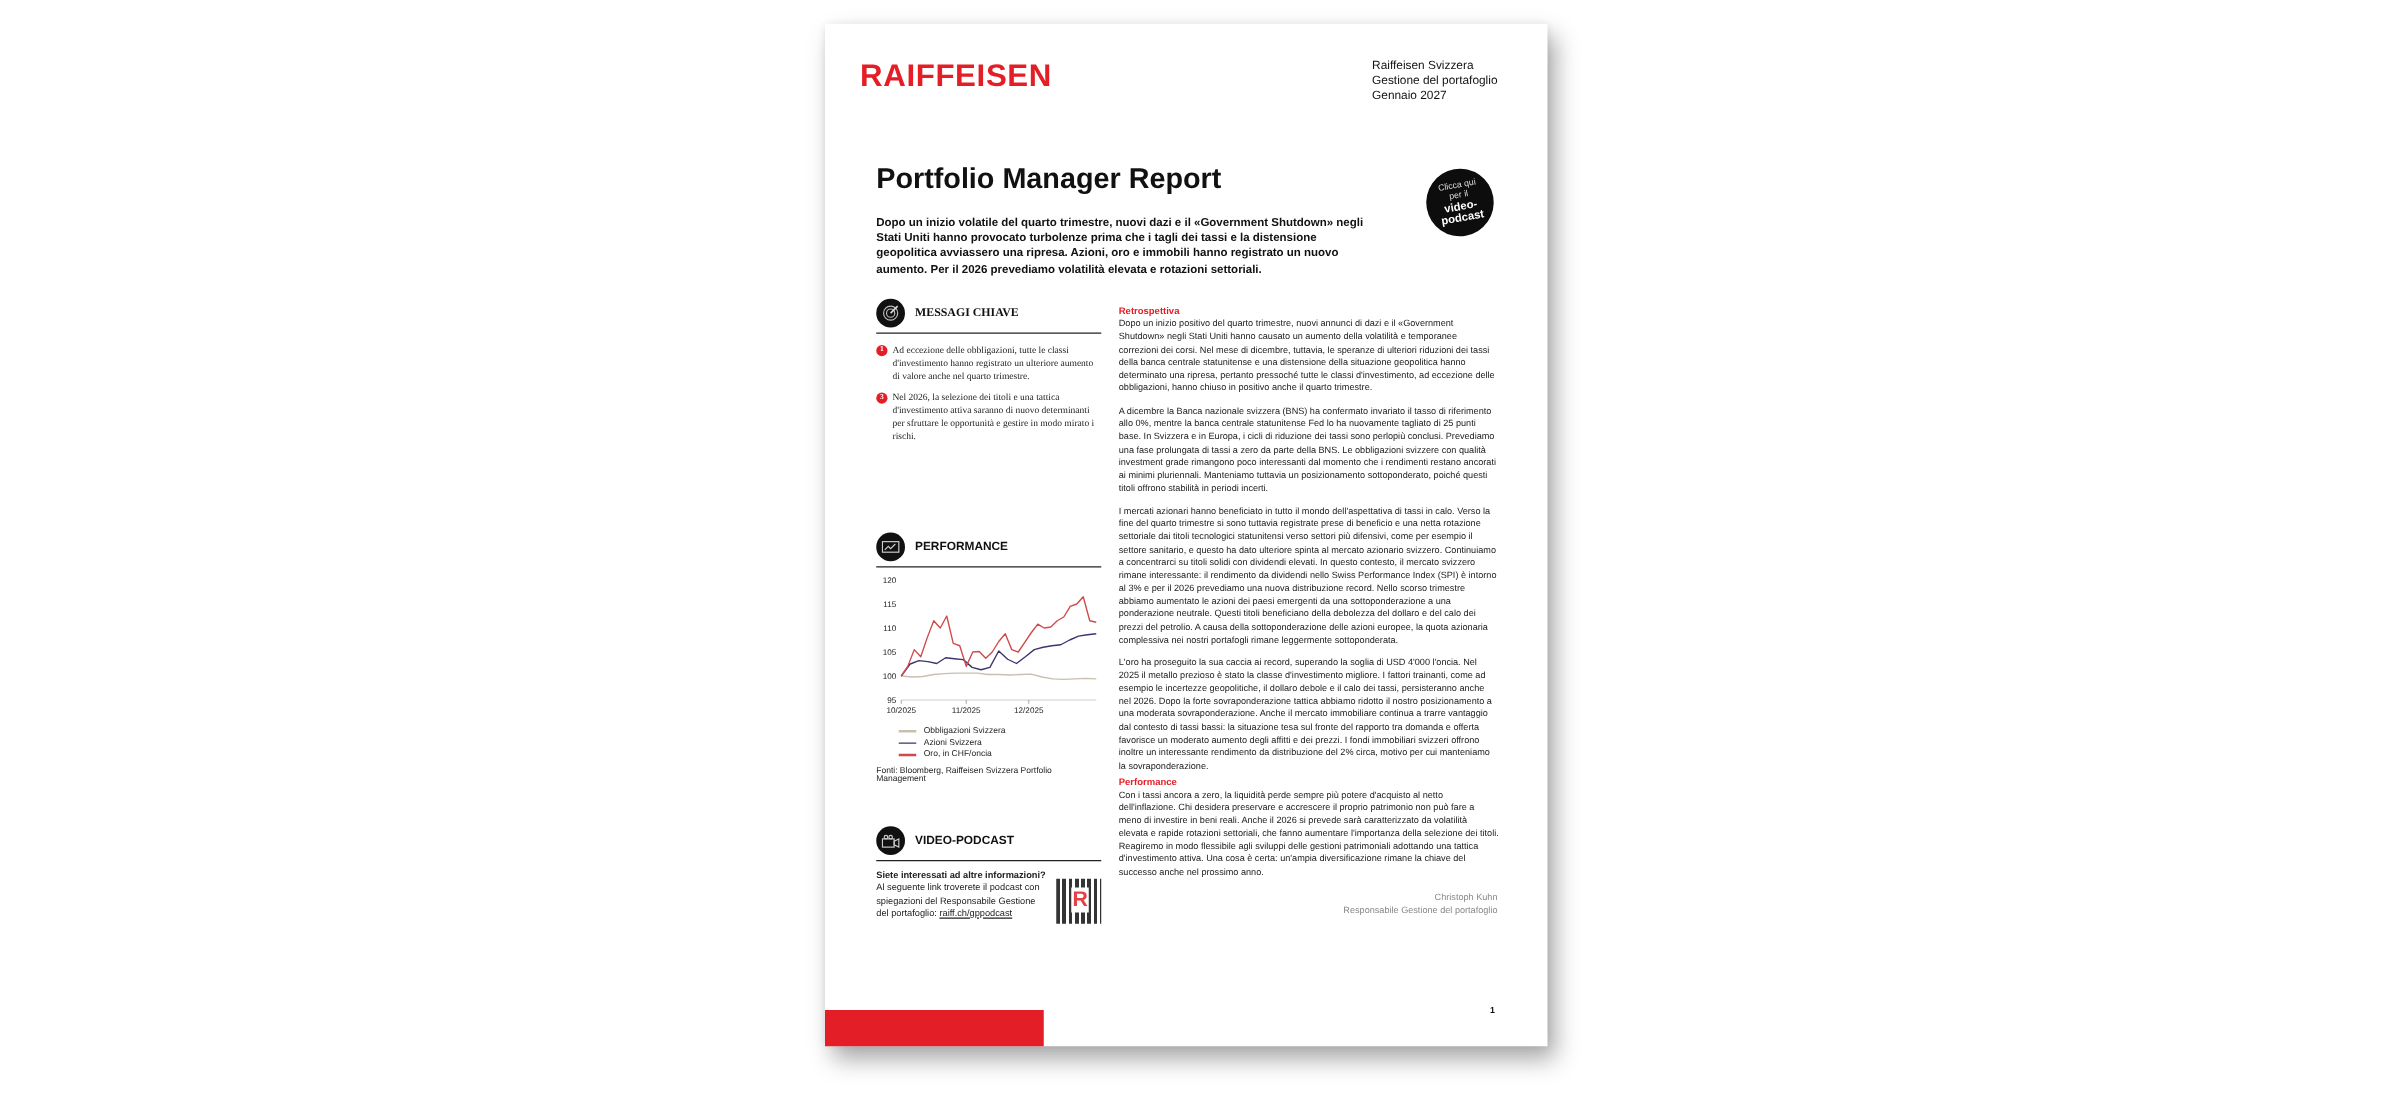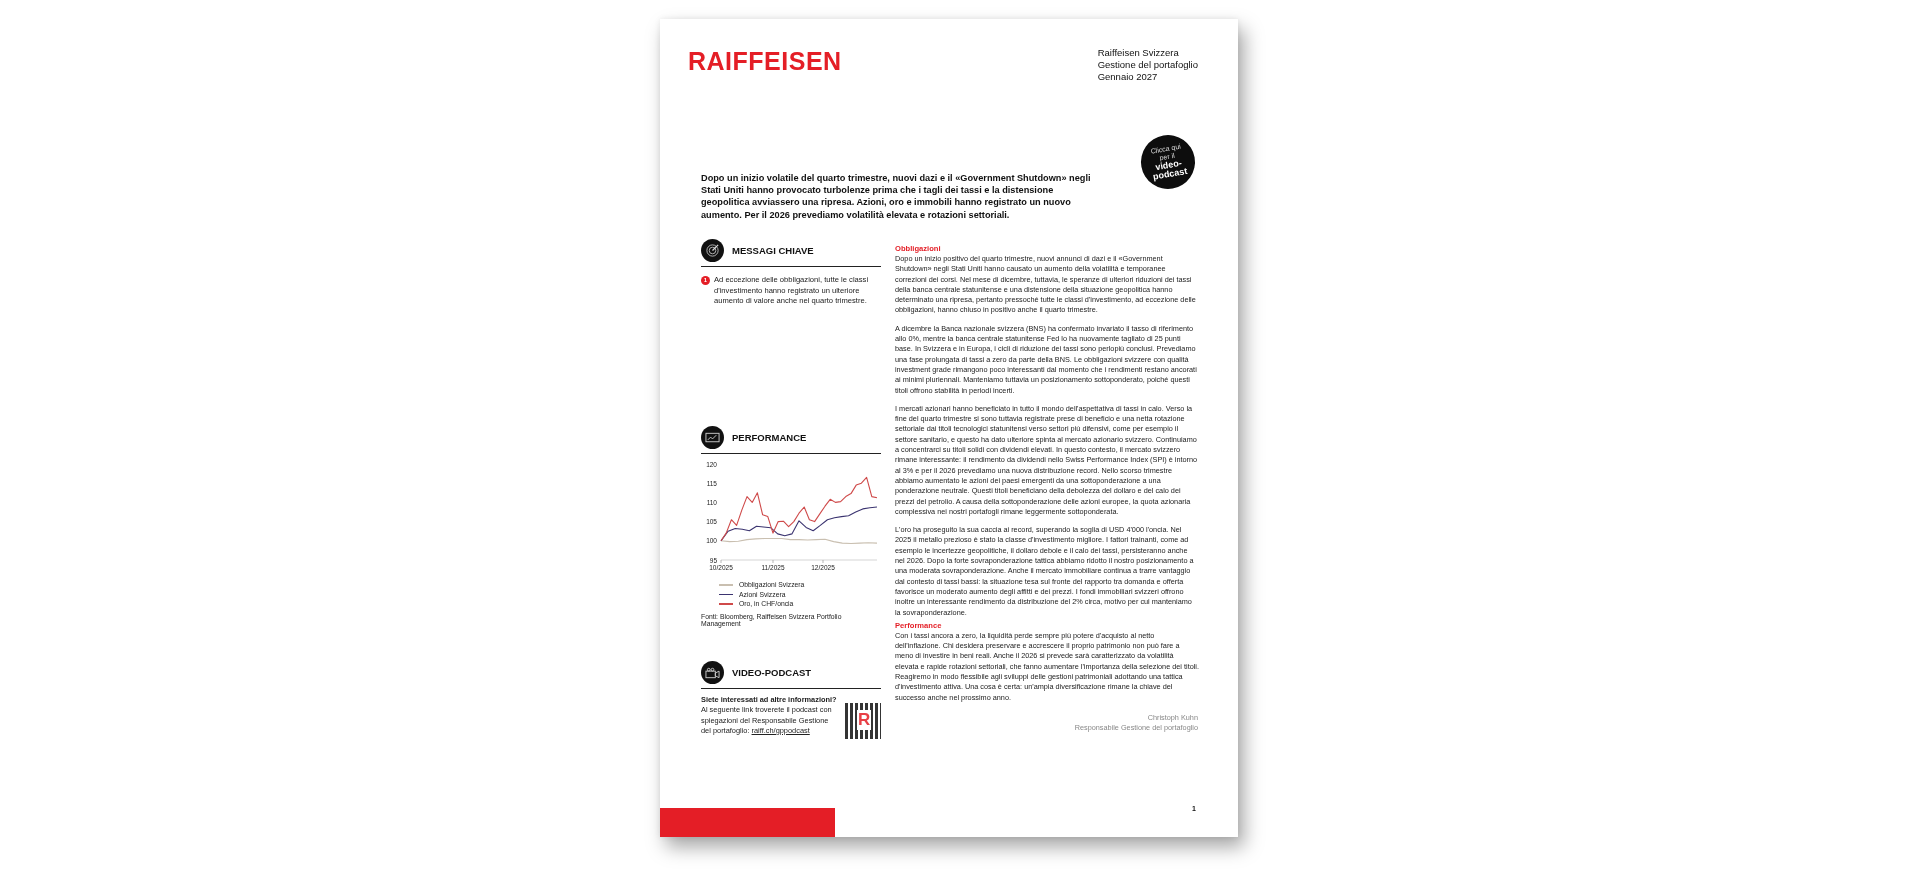--- a/index.html
+++ b/index.html
@@ -7,21 +7,21 @@
   .page { position:absolute; left:660px; top:19px; width:578px; height:818px; background:#fff;
           box-shadow: 6px 10px 18px rgba(0,0,0,0.35), 0 0 6px rgba(0,0,0,0.08); }
   .logo { position:absolute; left:28px; top:28px; font-family:"Liberation Sans", sans-serif; font-weight:bold; font-size:25px; letter-spacing:0.5px; color:#e41e26; }
   .meta { position:absolute; right:40px; top:28px; font-size:9.5px; line-height:12px; color:#111; }
   .title { position:absolute; left:41px; top:110px; font-size:23px; font-weight:bold; color:#111; }
   .lead { position:absolute; left:41px; top:153px; width:390px; font-size:9.2px; line-height:12.2px; font-weight:bold; color:#111; }
   .badge { position:absolute; left:481px; top:116px; width:54px; height:54px; border-radius:50%; background:#0d0d0d; color:#fff;
            display:flex; flex-direction:column; align-items:center; justify-content:center; transform:rotate(-10deg); text-align:center; }
   .badge .small { font-size:7px; line-height:8px; color:#ddd; }
   .badge .big { font-size:9px; line-height:9.5px; font-weight:bold; }
-  .left { position:absolute; left:41px; top:220px; width:180px; }
+  .left { position:absolute; left:41px; top:220px; width:180px;font-family:Liberation Serif, serif; }
   .sec-head { display:flex; align-items:center; gap:8px; padding-bottom:4px; border-bottom:1.5px solid #222; }
   .sec-icon { width:23px; height:23px; border-radius:50%; background:#111; display:flex; align-items:center; justify-content:center; }
   .sec-title { font-size:9.5px; font-weight:bold; color:#111; }
   .key-list { margin:8px 0 0 0; padding:0; list-style:none; }
   .key-list li { display:flex; gap:4px; font-size:7.6px; line-height:10.5px; margin-bottom:6px; color:#222; }
   .num { flex:0 0 9px; width:9px; height:9px; border-radius:50%; background:#e41e26; color:#fff; font-size:6px; font-weight:bold; display:flex; align-items:center; justify-content:center; margin-top:1px; }
   .perf { position:absolute; left:41px; top:407px; width:180px; }
   .chart { position:relative; width:180px; height:122px; margin-top:4px; }
   .legend { font-size:6.8px; line-height:9.5px; color:#222; margin-left:18px; }
   .legend div { display:flex; align-items:center; gap:6px; }
@@ -46,20 +46,21 @@
 <body>
 
 <div class="page">
   <div class="logo">RAIFFEISEN</div>
   <div class="meta">
     <div>Raiffeisen Svizzera</div>
     <div>Gestione del portafoglio</div>
     <div>Gennaio 2027</div>
   </div>
 
+  <div class="title">Portfolio Manager Report</div>
   <div class="lead">Dopo un inizio volatile del quarto trimestre, nuovi dazi e il «Government Shutdown» negli Stati Uniti hanno provocato turbolenze prima che i tagli dei tassi e la distensione geopolitica avviassero una ripresa. Azioni, oro e immobili hanno registrato un nuovo aumento. Per il 2026 prevediamo volatilità elevata e rotazioni settoriali.</div>
 
   <div class="badge">
     <div class="small">Clicca qui</div>
     <div class="small">per il</div>
     <div class="big">video-</div>
     <div class="big">podcast</div>
   </div>
 
   <div class="left">
@@ -70,20 +71,24 @@
             <circle cx="8" cy="8" r="3.5" fill="none" stroke="#bbb" stroke-width="1"></circle>
             <line x1="8" y1="8" x2="14" y2="2" stroke="#ddd" stroke-width="1.3"></line>
           </svg>
       </span>
       <span class="sec-title">MESSAGI CHIAVE</span>
     </div>
     <ul class="key-list">
       <li>
           <span class="num">1</span>
           <span>Ad eccezione delle obbligazioni, tutte le classi d'investimento hanno registrato un ulteriore aumento di valore anche nel quarto trimestre.</span>
+        </li>
+      <li>
+          <span class="num">3</span>
+          <span>Nel 2026, la selezione dei titoli e una tattica d'investimento attiva saranno di nuovo determinanti per sfruttare le opportunità e gestire in modo mirato i rischi.</span>
         </li>
     </ul>
   </div>
 
   <div class="perf">
     <div class="sec-head">
       <span class="sec-icon">
         <svg width="15" height="12" viewBox="0 0 16 12">
             <rect x="1" y="1" width="14" height="9" fill="none" stroke="#ccc" stroke-width="1"></rect>
             <polyline points="3,8 6,5 8,7 12,3" fill="none" stroke="#ccc" stroke-width="1"></polyline>
@@ -144,21 +149,21 @@
       <div class="q">Siete interessati ad altre informazioni?</div>
       <div style="width:135px">
         <span>Al seguente link troverete il podcast con spiegazioni del Responsabile Gestione del portafoglio:</span>
         <a>raiff.ch/gppodcast</a>
       </div>
       <div class="qr"></div>
     </div>
   </div>
 
   <div class="right">
-    <h4>Obbligazioni</h4>
+    <h4>Retrospettiva</h4>
     <p>Dopo un inizio positivo del quarto trimestre, nuovi annunci di dazi e il «Government Shutdown» negli Stati Uniti hanno causato un aumento della volatilità e temporanee correzioni dei corsi. Nel mese di dicembre, tuttavia, le speranze di ulteriori riduzioni dei tassi della banca centrale statunitense e una distensione della situazione geopolitica hanno determinato una ripresa, pertanto pressoché tutte le classi d'investimento, ad eccezione delle obbligazioni, hanno chiuso in positivo anche il quarto trimestre.</p>
     <p>A dicembre la Banca nazionale svizzera (BNS) ha confermato invariato il tasso di riferimento allo 0%, mentre la banca centrale statunitense Fed lo ha nuovamente tagliato di 25 punti base. In Svizzera e in Europa, i cicli di riduzione dei tassi sono perlopiù conclusi. Prevediamo una fase prolungata di tassi a zero da parte della BNS. Le obbligazioni svizzere con qualità investment grade rimangono poco interessanti dal momento che i rendimenti restano ancorati ai minimi pluriennali. Manteniamo tuttavia un posizionamento sottoponderato, poiché questi titoli offrono stabilità in periodi incerti.</p>
     <p>I mercati azionari hanno beneficiato in tutto il mondo dell'aspettativa di tassi in calo. Verso la fine del quarto trimestre si sono tuttavia registrate prese di beneficio e una netta rotazione settoriale dai titoli tecnologici statunitensi verso settori più difensivi, come per esempio il settore sanitario, e questo ha dato ulteriore spinta al mercato azionario svizzero. Continuiamo a concentrarci su titoli solidi con dividendi elevati. In questo contesto, il mercato svizzero rimane interessante: il rendimento da dividendi nello Swiss Performance Index (SPI) è intorno al 3% e per il 2026 prevediamo una nuova distribuzione record. Nello scorso trimestre abbiamo aumentato le azioni dei paesi emergenti da una sottoponderazione a una ponderazione neutrale. Questi titoli beneficiano della debolezza del dollaro e del calo dei prezzi del petrolio. A causa della sottoponderazione delle azioni europee, la quota azionaria complessiva nei nostri portafogli rimane leggermente sottoponderata.</p>
     <p style="margin-bottom:3px">L'oro ha proseguito la sua caccia ai record, superando la soglia di USD 4'000 l'oncia. Nel 2025 il metallo prezioso è stato la classe d'investimento migliore. I fattori trainanti, come ad esempio le incertezze geopolitiche, il dollaro debole e il calo dei tassi, persisteranno anche nel 2026. Dopo la forte sovraponderazione tattica abbiamo ridotto il nostro posizionamento a una moderata sovraponderazione. Anche il mercato immobiliare continua a trarre vantaggio dal contesto di tassi bassi: la situazione tesa sul fronte del rapporto tra domanda e offerta favorisce un moderato aumento degli affitti e dei prezzi. I fondi immobiliari svizzeri offrono inoltre un interessante rendimento da distribuzione del 2% circa, motivo per cui manteniamo la sovraponderazione.</p>
     <h4>Performance</h4>
     <p>Con i tassi ancora a zero, la liquidità perde sempre più potere d'acquisto al netto dell'inflazione. Chi desidera preservare e accrescere il proprio patrimonio non può fare a meno di investire in beni reali. Anche il 2026 si prevede sarà caratterizzato da volatilità elevata e rapide rotazioni settoriali, che fanno aumentare l'importanza della selezione dei titoli. Reagiremo in modo flessibile agli sviluppi delle gestioni patrimoniali adottando una tattica d'investimento attiva. Una cosa è certa: un'ampia diversificazione rimane la chiave del successo anche nel prossimo anno.</p>
   </div>
 
   <div class="sign">
     <div class="n">Christoph Kuhn</div>

